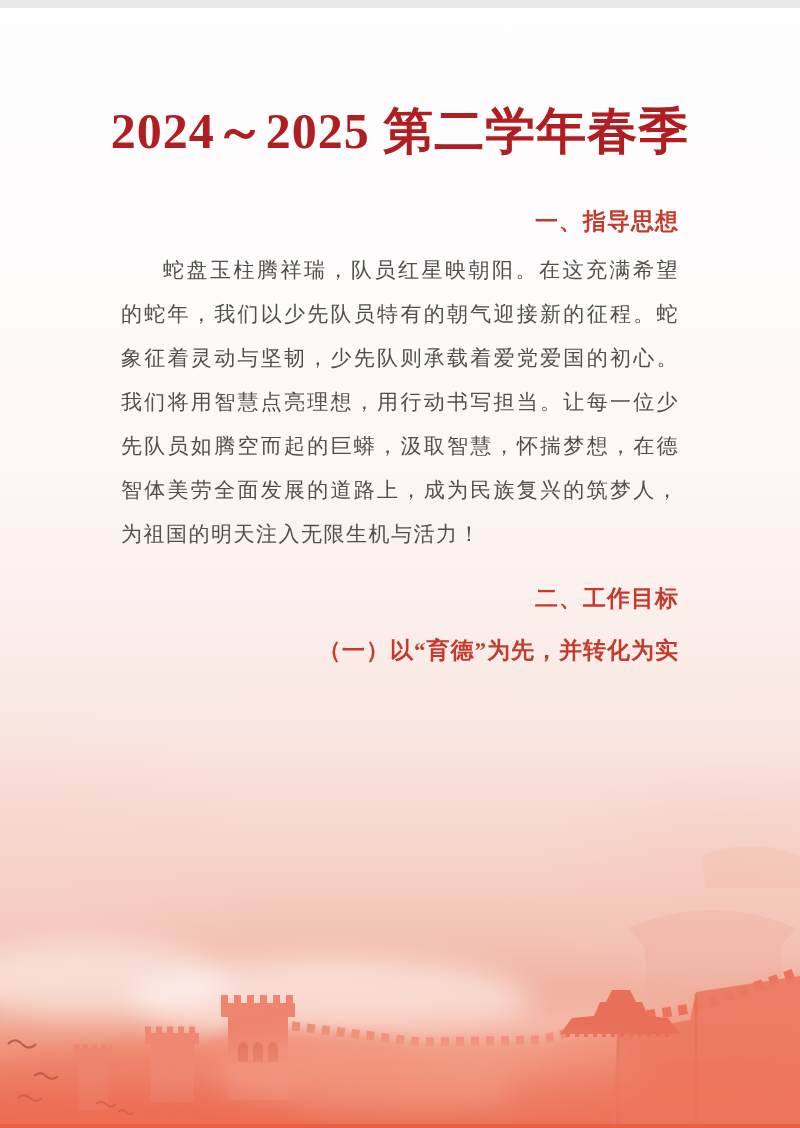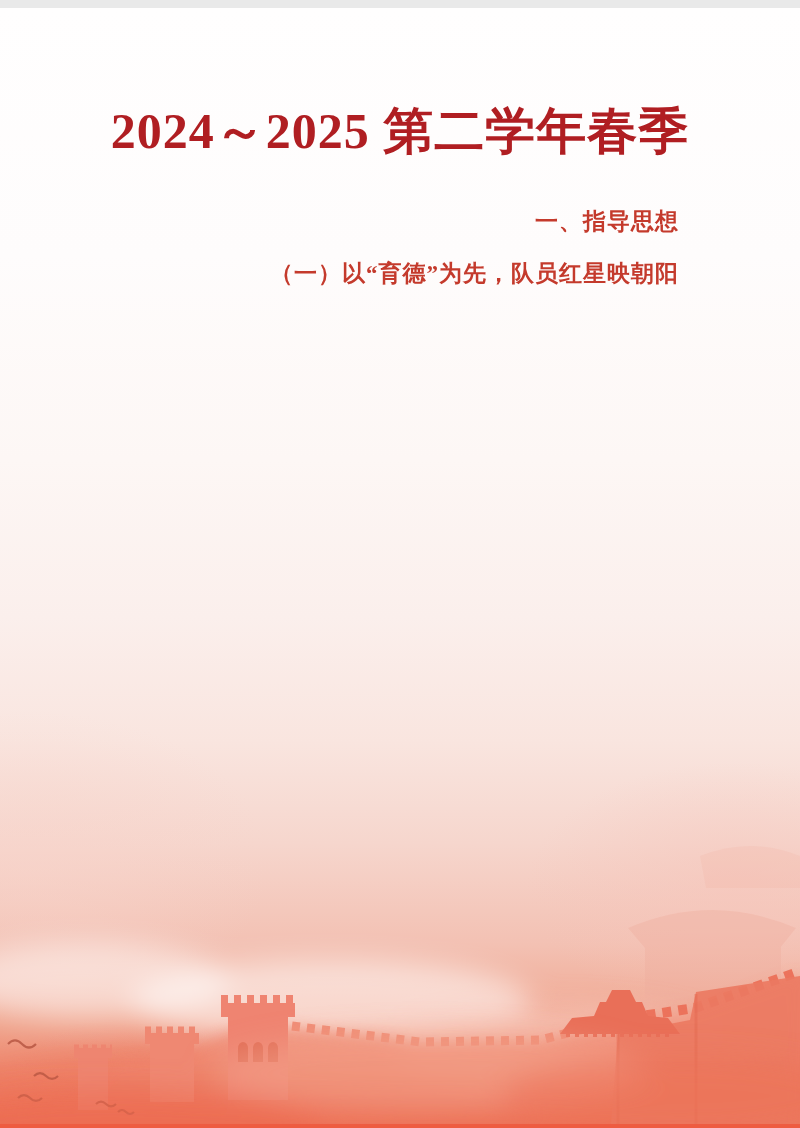--- a/index.html
+++ b/index.html
@@ -124,19 +124,21 @@
   </svg>
 
   <header class="header">
     <div class="title-line1">2024～2025 第二学年春季</div>
   </header>
 
   <main class="content">
 
     <h2 class="first">一、指导思想</h2>
 
+    <p class="para-1">蛇盘玉柱腾祥瑞，队员红星映朝阳。在这充满希望的蛇年，我们以少先队员特有的朝气迎接新的征程。蛇象征着灵动与坚韧，少先队则承载着爱党爱国的初心。我们将用智慧点亮理想，用行动书写担当。让每一位少先队员如腾空而起的巨蟒，汲取智慧，怀揣梦想，在德智体美劳全面发展的道路上，成为民族复兴的筑梦人，为祖国的明天注入无限生机与活力！</p>
 
+    <h2 class="second">二、工作目标</h2>
 
-    <h3>（一）以“育德”为先，队员红星映朝阳</h3>
+    <h3>（一）以“育德”为先，并转化为实</h3>
 
 
   </main>
 </div>
 
 </body></html>

